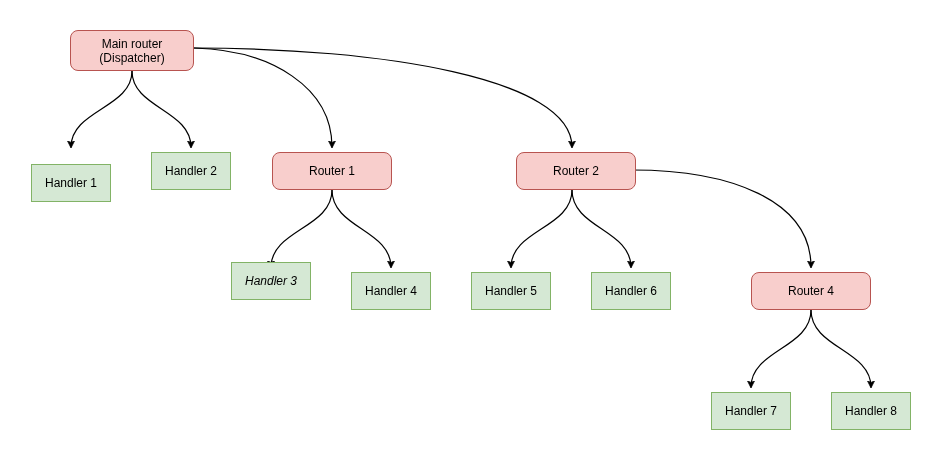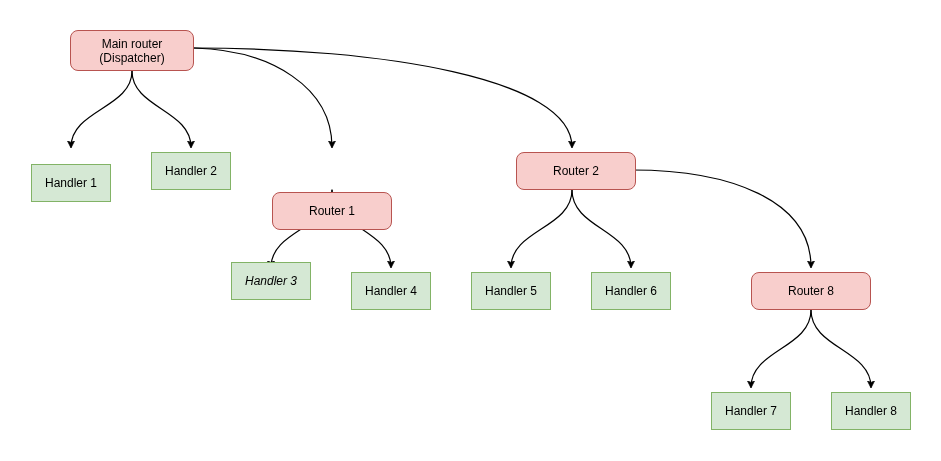--- a/index.html
+++ b/index.html
@@ -74,24 +74,24 @@
         <path d="M 811 310 C 811 348 751 350 751 387" fill="none" stroke="#000000" stroke-width="1.2" stroke-linecap="round" marker-end="url(#arrow)"></path>
         <path d="M 811 310 C 811 348 871 350 871 387" fill="none" stroke="#000000" stroke-width="1.2" stroke-linecap="round" marker-end="url(#arrow)"></path>
       </g>
   </svg>
 
   <div id="nodes-group">
       <div class="node node-router" style="left: 70px; top: 30px; width: 124px; height: 41px;"><span class="node-label">Main router
 (Dispatcher)</span></div>
       <div class="node node-handler" style="left: 31px; top: 152px; width: 80px; height: 38px; margin-top: 12px;"><span class="node-label">Handler 1</span></div>
       <div class="node node-handler" style="left: 151px; top: 152px; width: 80px; height: 38px;"><span class="node-label">Handler 2</span></div>
-      <div class="node node-router" style="left: 272px; top: 152px; width: 120px; height: 38px; margin-top: 40px;"><span class="node-label">Router 1</span></div>
+      <div class="node node-router" style="left: 272px; top: 152px; width: 120px; height: 38px;"><span class="node-label">Router 1</span></div>
       <div class="node node-router" style="left: 516px; top: 152px; width: 120px; height: 38px;"><span class="node-label">Router 2</span></div>
       <div class="node node-handler" style="left: 231px; top: 262px; width: 80px; height: 38px; font-style: italic;"><span class="node-label">Handler 3</span></div>
       <div class="node node-handler" style="left: 351px; top: 272px; width: 80px; height: 38px;"><span class="node-label">Handler 4</span></div>
       <div class="node node-handler" style="left: 471px; top: 272px; width: 80px; height: 38px;"><span class="node-label">Handler 5</span></div>
       <div class="node node-handler" style="left: 591px; top: 272px; width: 80px; height: 38px;"><span class="node-label">Handler 6</span></div>
-      <div class="node node-router" style="left: 751px; top: 272px; width: 120px; height: 38px;"><span class="node-label">Router 8</span></div>
+      <div class="node node-router" style="left: 751px; top: 272px; width: 120px; height: 38px;"><span class="node-label">Router 4</span></div>
       <div class="node node-handler" style="left: 711px; top: 392px; width: 80px; height: 38px;"><span class="node-label">Handler 7</span></div>
       <div class="node node-handler" style="left: 831px; top: 392px; width: 80px; height: 38px;"><span class="node-label">Handler 8</span></div>
     </div>
 
 </div>
 
 </body></html>

